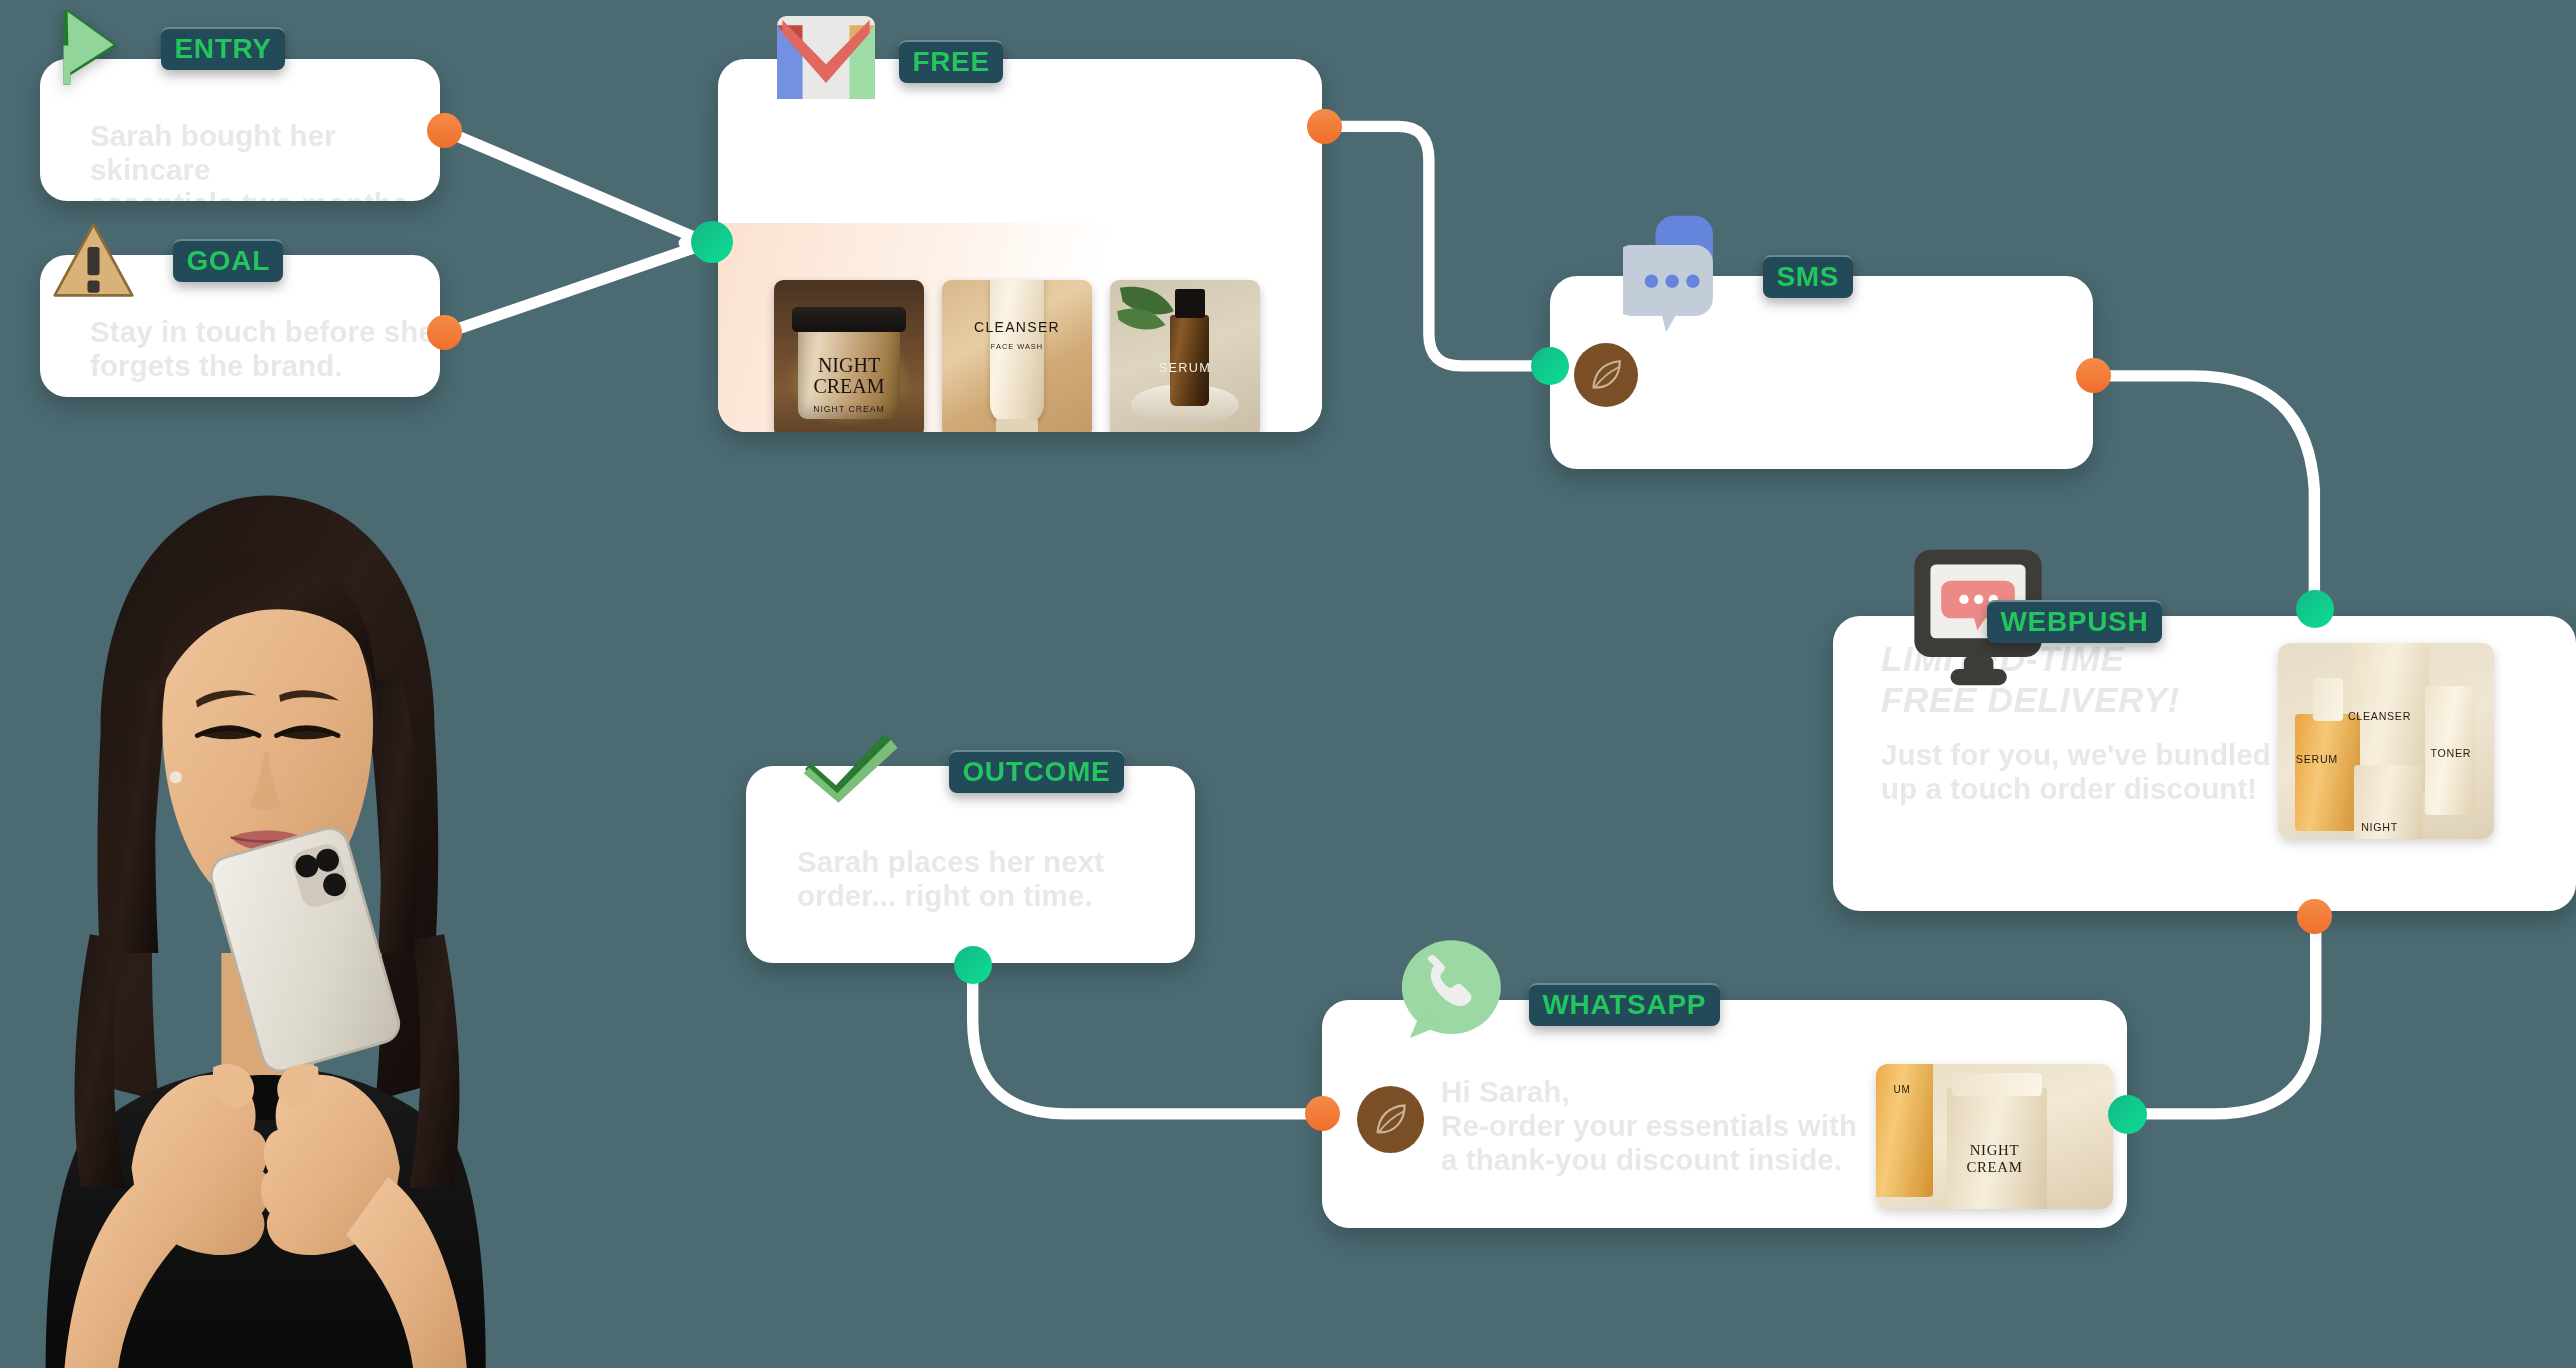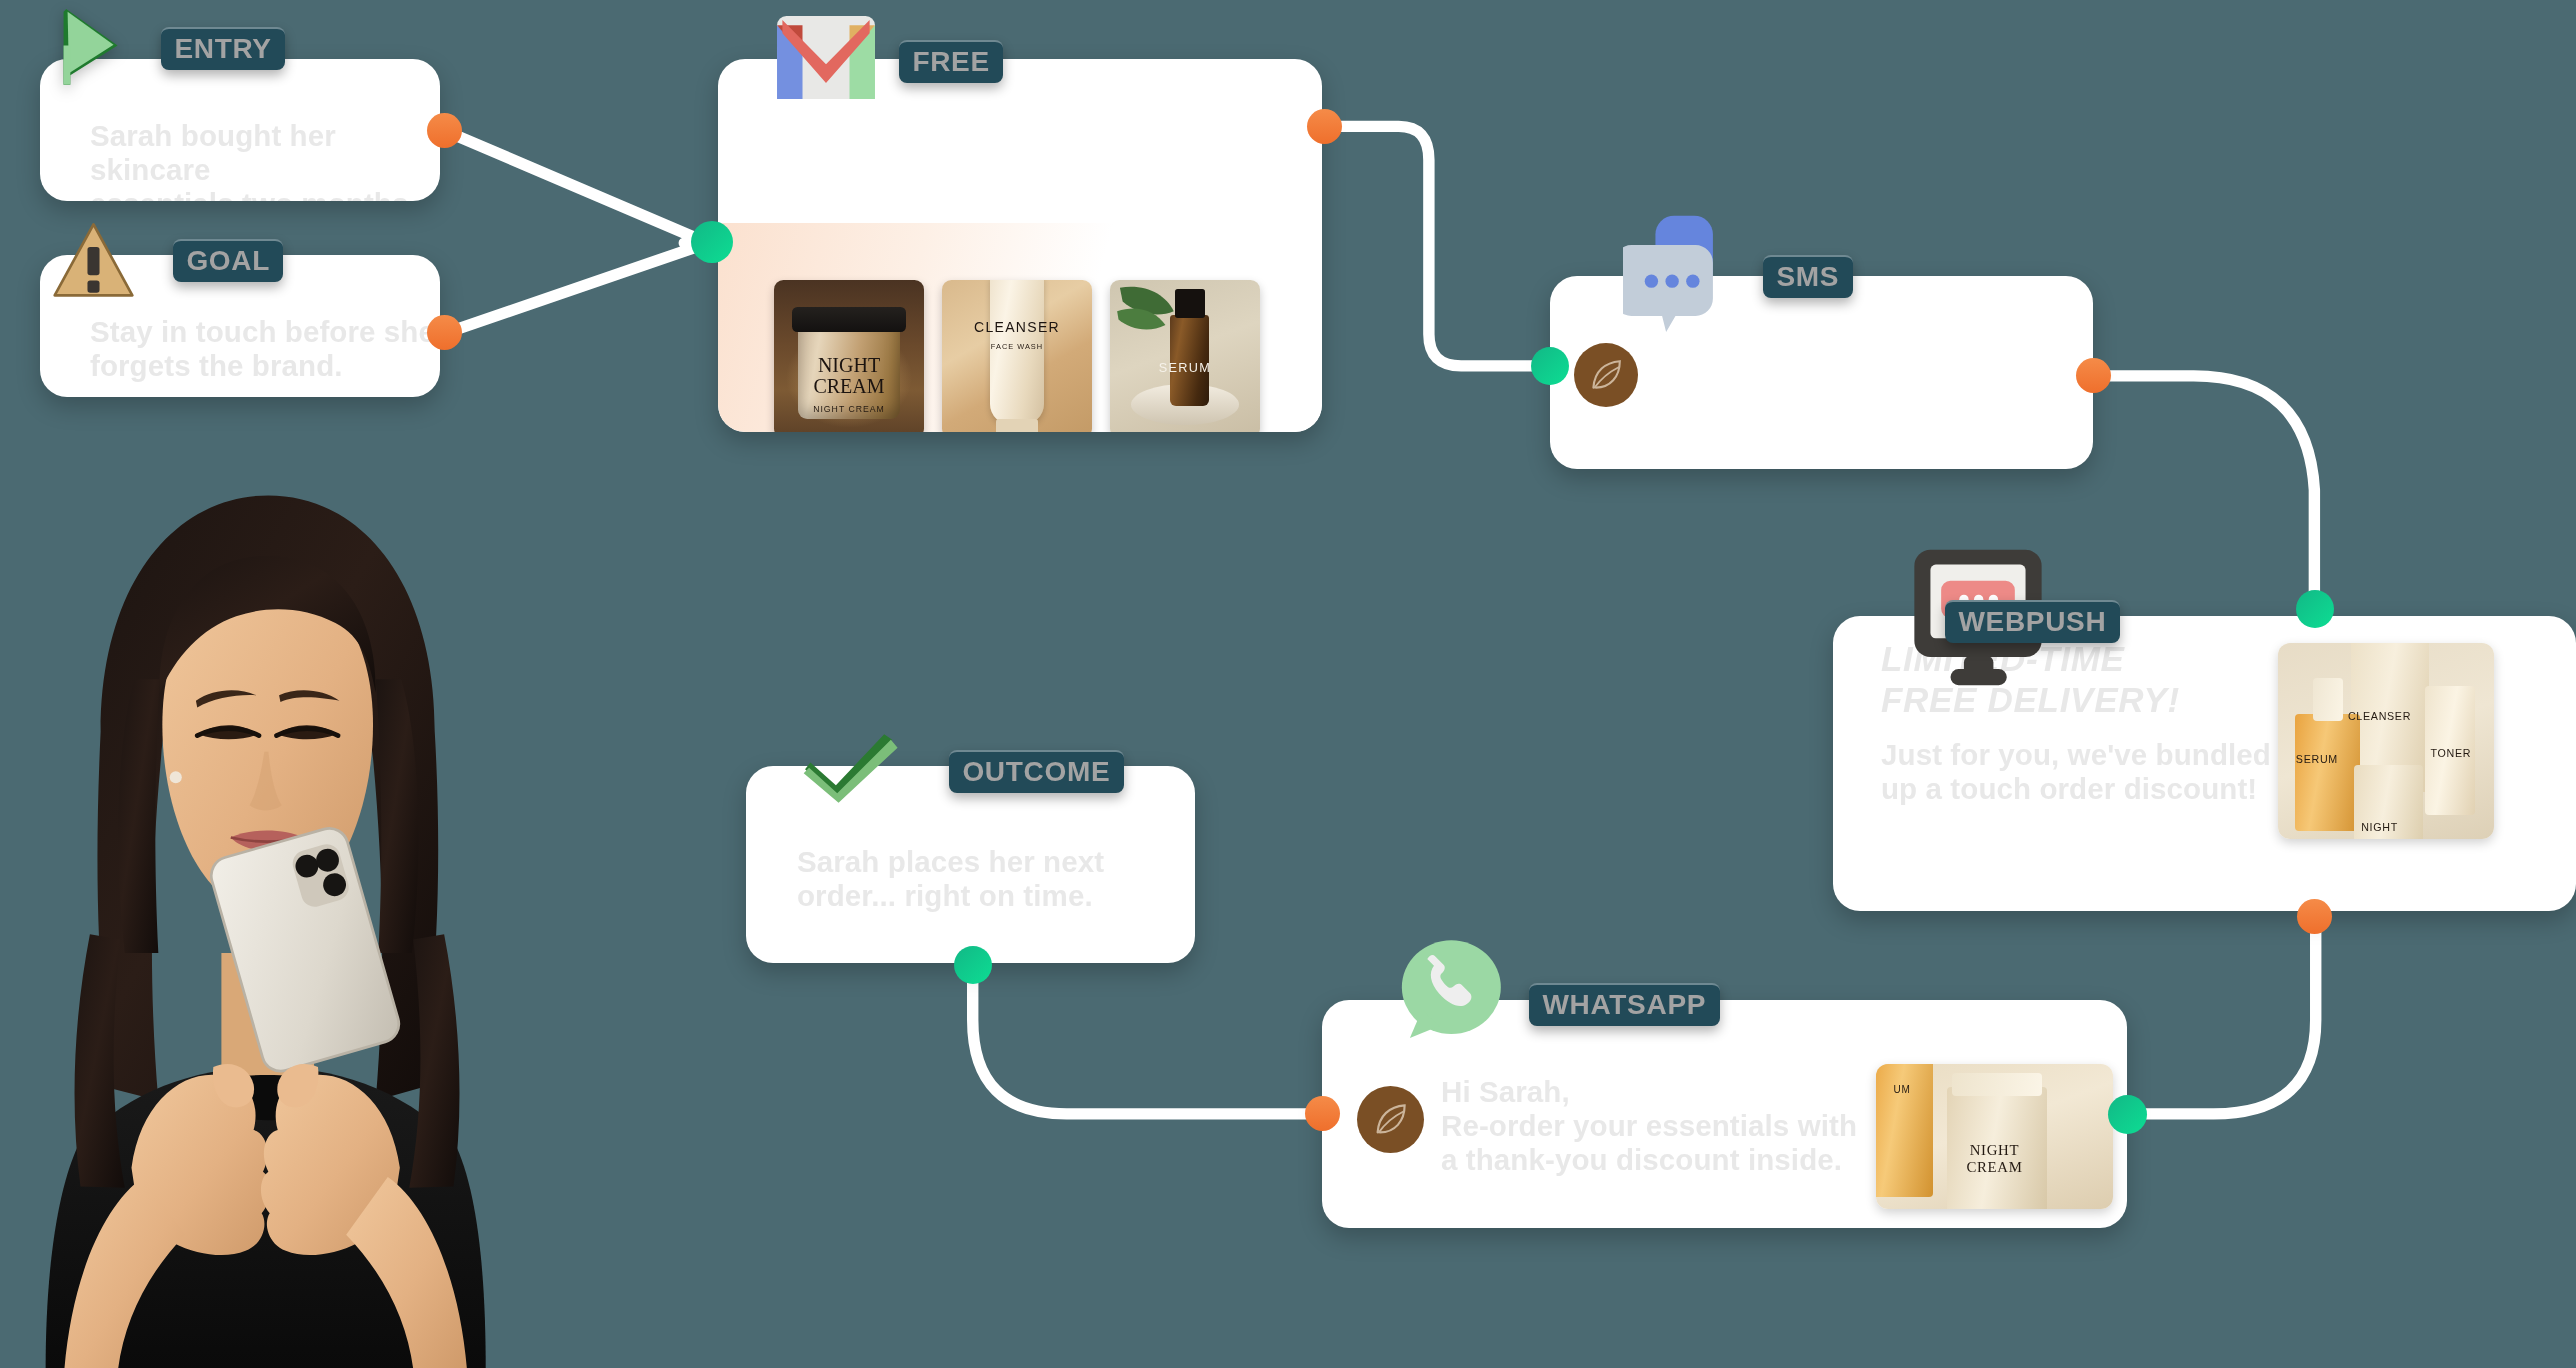--- a/index.html
+++ b/index.html
@@ -30,21 +30,21 @@
     font-weight:bold;
     letter-spacing:0.1px;
     line-height:1.16;
     white-space:pre-line;
   }
 
   
   .tag{
     position:absolute;
     background:#224a58;
-    color:#a3a3a3;
+    color:#22c55e;
     font-weight:bold;
     border-radius:8px;
     padding:6px 13.4px 7.4px 13.4px;
     font-size:28px;
     letter-spacing:0.7px;
     line-height:1;
     box-shadow:0 5.4px 12px rgba(0,0,0,.3);
     border-top:2px solid rgba(255,255,255,.35);
     z-index:40;
     white-space:nowrap;
@@ -320,21 +320,21 @@
       <rect x="8" y="4" width="190" height="160" rx="24" fill="#3e3c39"></rect>
       <rect x="32" y="26" width="142" height="110" rx="8" fill="#f0efeb"></rect>
       <path d="M62 50 h82 a14 14 0 0 1 14 14 v28 a14 14 0 0 1 -14 14 h-30 l-12 18 l-5 -18 h-35 a14 14 0 0 1 -14 -14 v-28 a14 14 0 0 1 14 -14 z" fill="#ed8a87"></path>
       <circle cx="82" cy="78" r="7" fill="#fff"></circle>
         <circle cx="104" cy="78" r="7" fill="#fff"></circle>
         <circle cx="126" cy="78" r="7" fill="#fff"></circle>
       <rect x="82" y="162" width="44" height="32" rx="10" fill="#3e3c39"></rect>
       <rect x="62" y="182" width="84" height="24" rx="12" fill="#3e3c39"></rect>
     </svg>
   </div>
-  <div class="tag" style="left:1945px;top:600px;">WEBPUSH</div>
+  <div class="tag" style="left:1987px;top:600px;">WEBPUSH</div>
   <div class="node green" style="left:2296px;top:590px;width:38px;height:38px;"></div>
   <div class="node orange" style="left:2297px;top:899px;width:35px;height:35px;"></div>
 
   <div class="card" style="left:1322px;top:1000px;width:805px;height:228px;">
     <div class="card-body">
       <div class="avatar" style="left:35px;top:86px;width:67px;height:67px;">
         <svg viewBox="0 0 70 70" width="43" height="43">
           <path d="M14 56 C16 28 34 14 58 12 C58 38 42 56 18 56" fill="none" stroke="#cbb49a" stroke-width="3.5" stroke-linecap="round"></path>
           <path d="M16 56 C26 42 40 30 56 22" fill="none" stroke="#cbb49a" stroke-width="3" stroke-linecap="round"></path>
         </svg>

